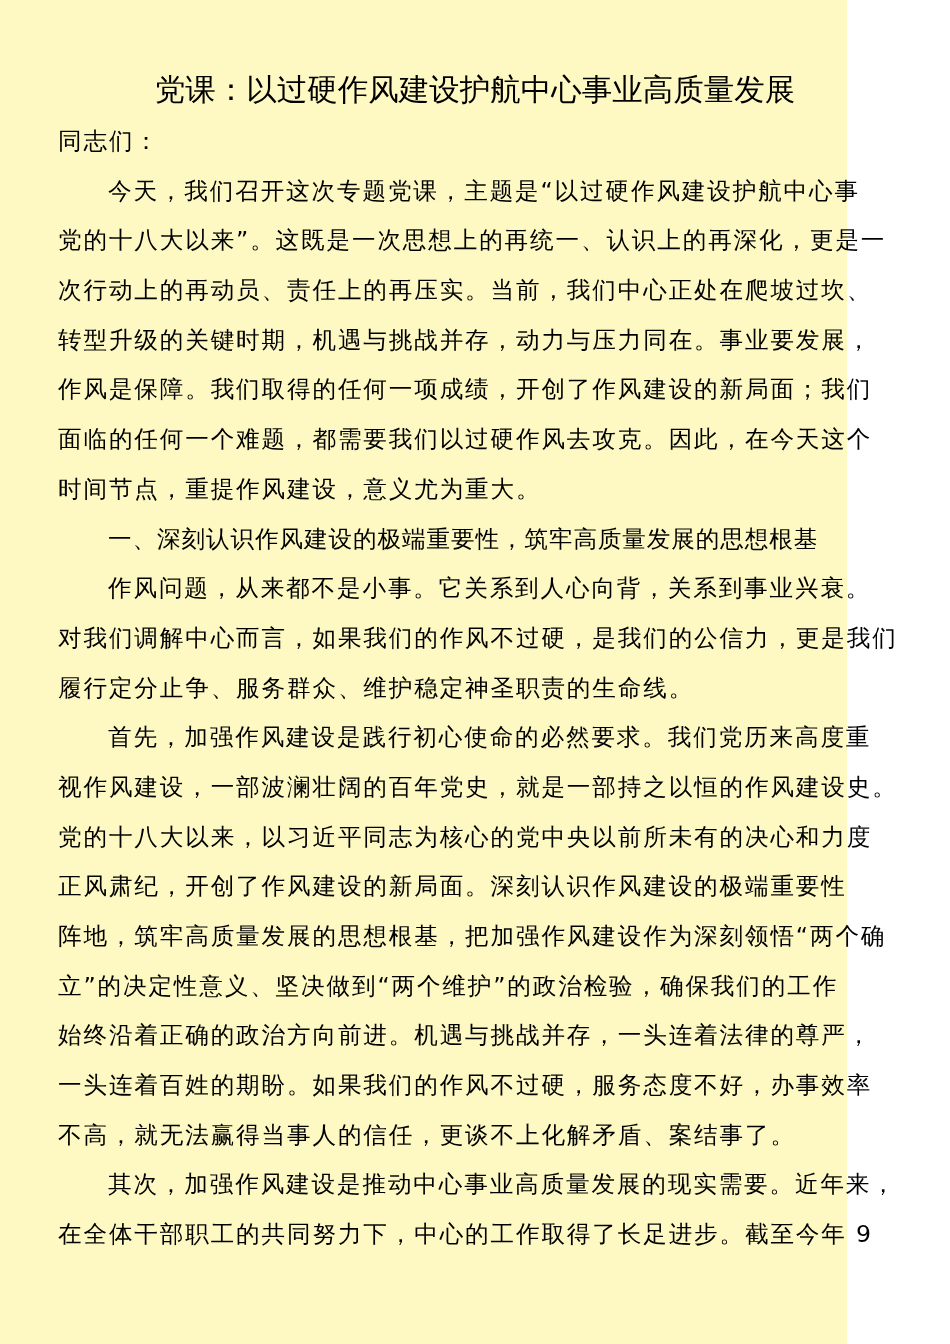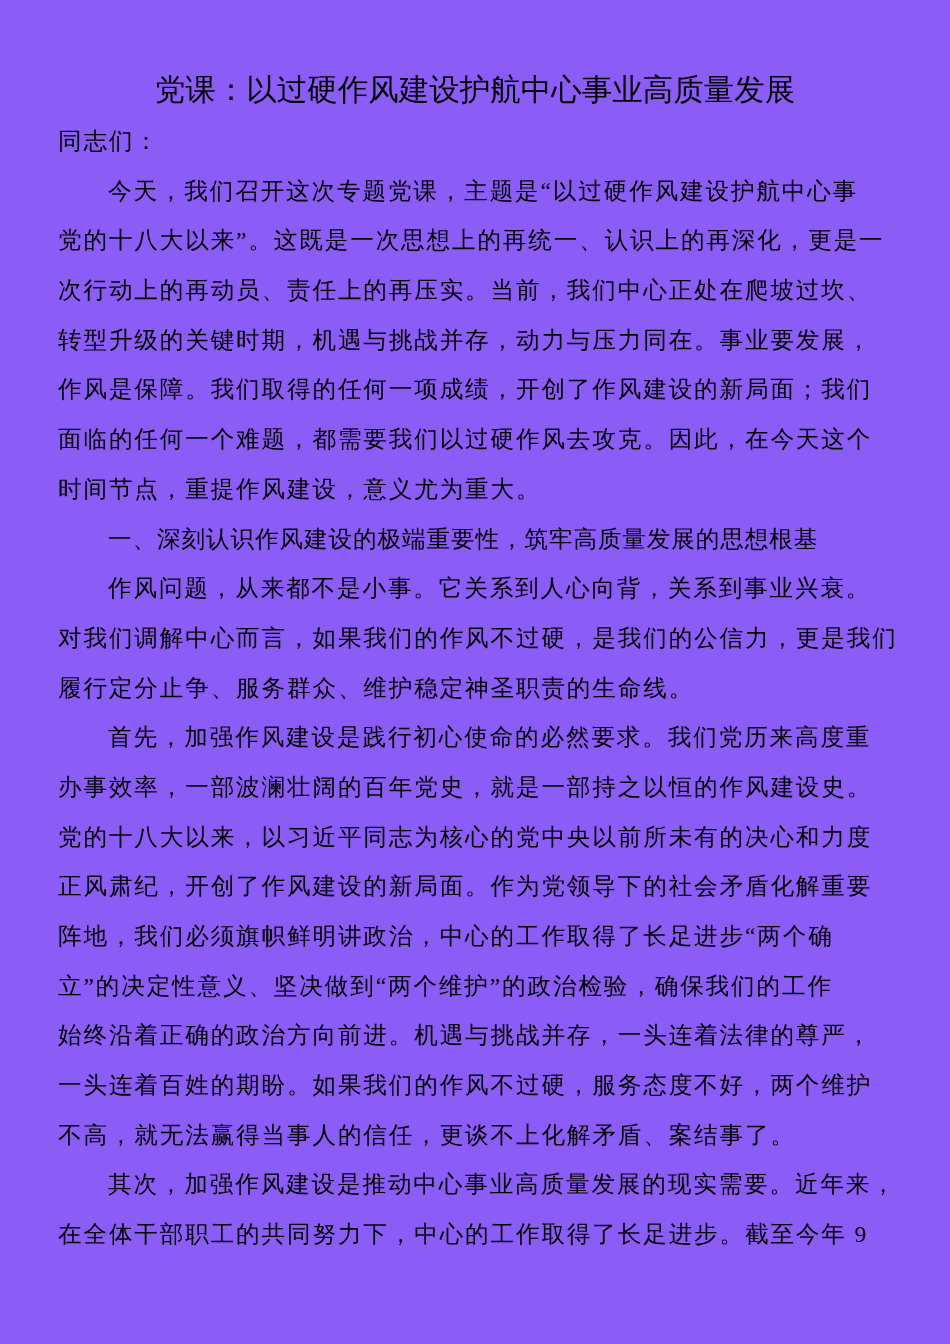--- a/index.html
+++ b/index.html
@@ -12,41 +12,40 @@
     height: 1344px;
     overflow: hidden;
     position: relative;
     font-family: "DejaVu Sans", "Liberation Sans", sans-serif;
     color: #000000;
   }
   .page {
     position: absolute;
     left: 0;
     top: 0;
-    width: 950px;
+    width: 847px;
     height: 1344px;
-    background: #8b5cf6;
+    background: #fef9c3;
   }
   .title {
     position: absolute;
     left: 0;
     top: 66px;
     width: 950px;
     text-align: center;
     font-size: 30.5px;
     line-height: 48px;
     letter-spacing: 0px;
     white-space: nowrap;
   }
   .body-text {
     position: absolute;
     left: 58px;
     top: 117px;
     width: 840px;
-    font-family: Liberation Serif, serif;
   }
   .line {
     display: block;
     height: 49.7px;
     line-height: 49.7px;
     font-size: 23.6px;
     white-space: nowrap;
     letter-spacing: 1.85px;
   }
   .indent {
@@ -73,25 +72,25 @@
     <span class="line">面临的任何一个难题，都需要我们以过硬作风去攻克。因此，在今天这个</span>
     <span class="line">时间节点，重提作风建设，意义尤为重大。</span>
 
     <span class="line indent heading-line">一、深刻认识作风建设的极端重要性，筑牢高质量发展的思想根基</span>
 
     <span class="line indent">作风问题，从来都不是小事。它关系到人心向背，关系到事业兴衰。</span>
     <span class="line">对我们调解中心而言，如果我们的作风不过硬，是我们的公信力，更是我们</span>
     <span class="line">履行定分止争、服务群众、维护稳定神圣职责的生命线。</span>
 
     <span class="line indent">首先，加强作风建设是践行初心使命的必然要求。我们党历来高度重</span>
-    <span class="line">办事效率，一部波澜壮阔的百年党史，就是一部持之以恒的作风建设史。</span>
+    <span class="line">视作风建设，一部波澜壮阔的百年党史，就是一部持之以恒的作风建设史。</span>
     <span class="line">党的十八大以来，以习近平同志为核心的党中央以前所未有的决心和力度</span>
-    <span class="line">正风肃纪，开创了作风建设的新局面。作为党领导下的社会矛盾化解重要</span>
-    <span class="line">阵地，我们必须旗帜鲜明讲政治，中心的工作取得了长足进步“两个确</span>
+    <span class="line">正风肃纪，开创了作风建设的新局面。深刻认识作风建设的极端重要性</span>
+    <span class="line">阵地，筑牢高质量发展的思想根基，把加强作风建设作为深刻领悟“两个确</span>
     <span class="line">立”的决定性意义、坚决做到“两个维护”的政治检验，确保我们的工作</span>
     <span class="line">始终沿着正确的政治方向前进。机遇与挑战并存，一头连着法律的尊严，</span>
-    <span class="line">一头连着百姓的期盼。如果我们的作风不过硬，服务态度不好，两个维护</span>
+    <span class="line">一头连着百姓的期盼。如果我们的作风不过硬，服务态度不好，办事效率</span>
     <span class="line">不高，就无法赢得当事人的信任，更谈不上化解矛盾、案结事了。</span>
 
     <span class="line indent">其次，加强作风建设是推动中心事业高质量发展的现实需要。近年来，</span>
     <span class="line">在全体干部职工的共同努力下，中心的工作取得了长足进步。截至今年 9</span>
   </div>
 </div>
 
 </body></html>

